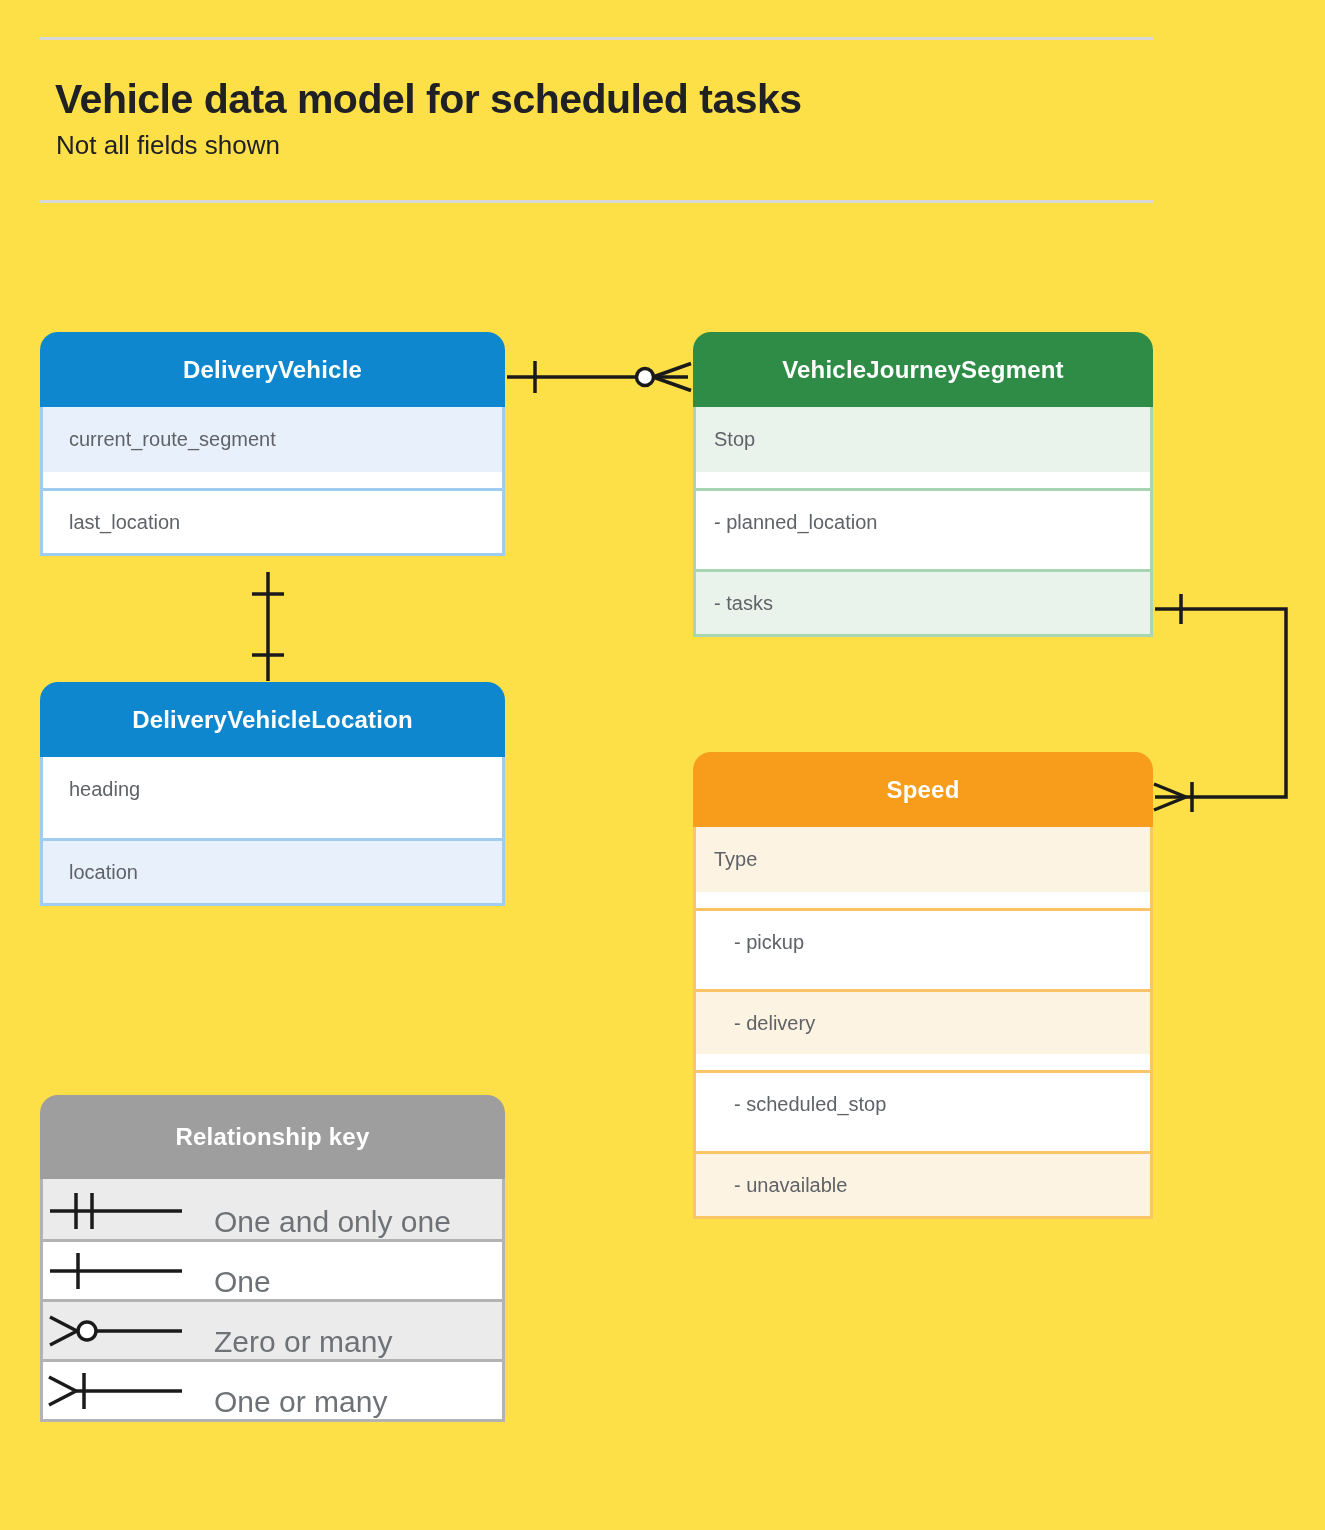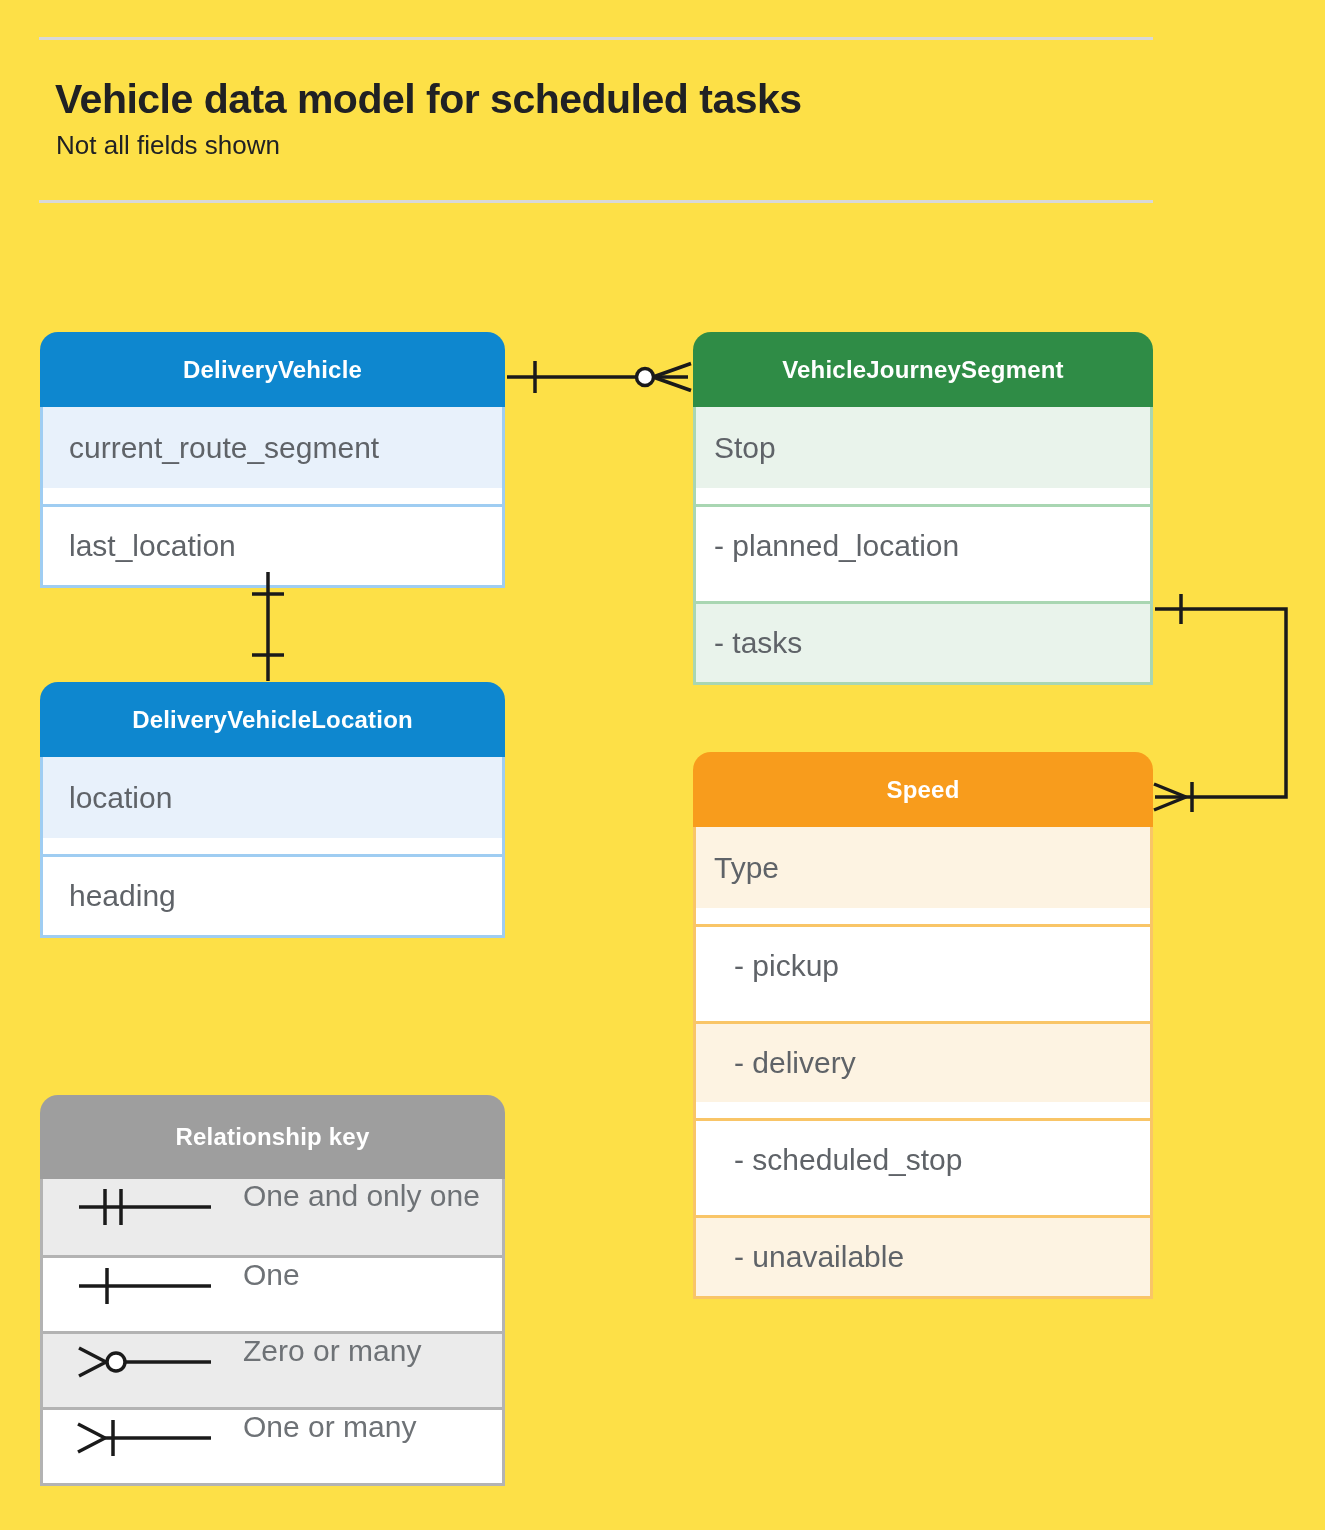--- a/index.html
+++ b/index.html
@@ -24,32 +24,32 @@
   .orange{--hd:#f89c1c;--bc:#f9c567;--tint:#fdf3e2;}
   .gray  {--hd:#9e9e9e;--bc:#b3b3b3;--tint:#ebebeb;}
   .entity-header{
     height:75px;border-radius:18px 18px 0 0;background:var(--hd);
     display:flex;align-items:center;justify-content:center;
     color:#ffffff;font-size:24px;font-weight:700;letter-spacing:0.2px;
   }
   .gray .entity-header{height:84px;}
   .entity-body{border:3px solid var(--bc);border-top:none;background:#fff;}
   .entity-row{
-    box-sizing:border-box;height:81px;display:flex;align-items:center;
-    padding-left:26px;font-size:30px;color:#5f6368;background:#ffffff;white-space:pre;
+    box-sizing:border-box;height:65px;display:flex;align-items:center;
+    padding-left:26px;font-size:20px;color:#5f6368;background:#ffffff;white-space:pre;
   }
   .entity-row + .entity-row{border-top:3px solid var(--bc);margin-top:16px;}
   .entity-row.tint{background:var(--tint);}
   .green .entity-row,.orange .entity-row{padding-left:18px;}
   .entity-row.sub{padding-left:38px;}
 
   
   .key-row{
-    box-sizing:border-box;height:76px;display:flex;align-items:flex-start;
-    padding-left:32px;background:#fff;
+    box-sizing:border-box;height:60px;display:flex;align-items:flex-end;
+    padding-left:3px;background:#fff;
   }
   .key-row + .key-row{border-top:3px solid var(--bc);}
   .key-row.tint{background:var(--tint);}
   .key-symbol{width:140px;height:56px;flex:0 0 auto;}
   .key-symbol path,.key-symbol circle{stroke:#1a1a1a;stroke-width:3.5;fill:none;}
   .key-symbol circle{fill:#ffffff;}
   .key-label{margin-left:28px;font-size:30px;color:#6e7276;}
 
   
   #connectors{position:absolute;left:0;top:0;pointer-events:none;}
@@ -79,22 +79,22 @@
     <div class="entity-body">
       <div class="entity-row tint">Stop</div>
       <div class="entity-row">- planned_location</div>
       <div class="entity-row tint">- tasks</div>
     </div>
   </div>
 
   <div class="entity blue" style="left:40px;top:682px;width:465px">
     <div class="entity-header">DeliveryVehicleLocation</div>
     <div class="entity-body">
+      <div class="entity-row">heading</div>
       <div class="entity-row tint">location</div>
-      <div class="entity-row">heading</div>
     </div>
   </div>
 
   <div class="entity orange" style="left:693px;top:752px;width:460px">
     <div class="entity-header">Speed</div>
     <div class="entity-body">
       <div class="entity-row tint">Type</div>
       <div class="entity-row sub">- pickup</div>
       <div class="entity-row tint sub">- delivery</div>
       <div class="entity-row sub">- scheduled_stop</div>

